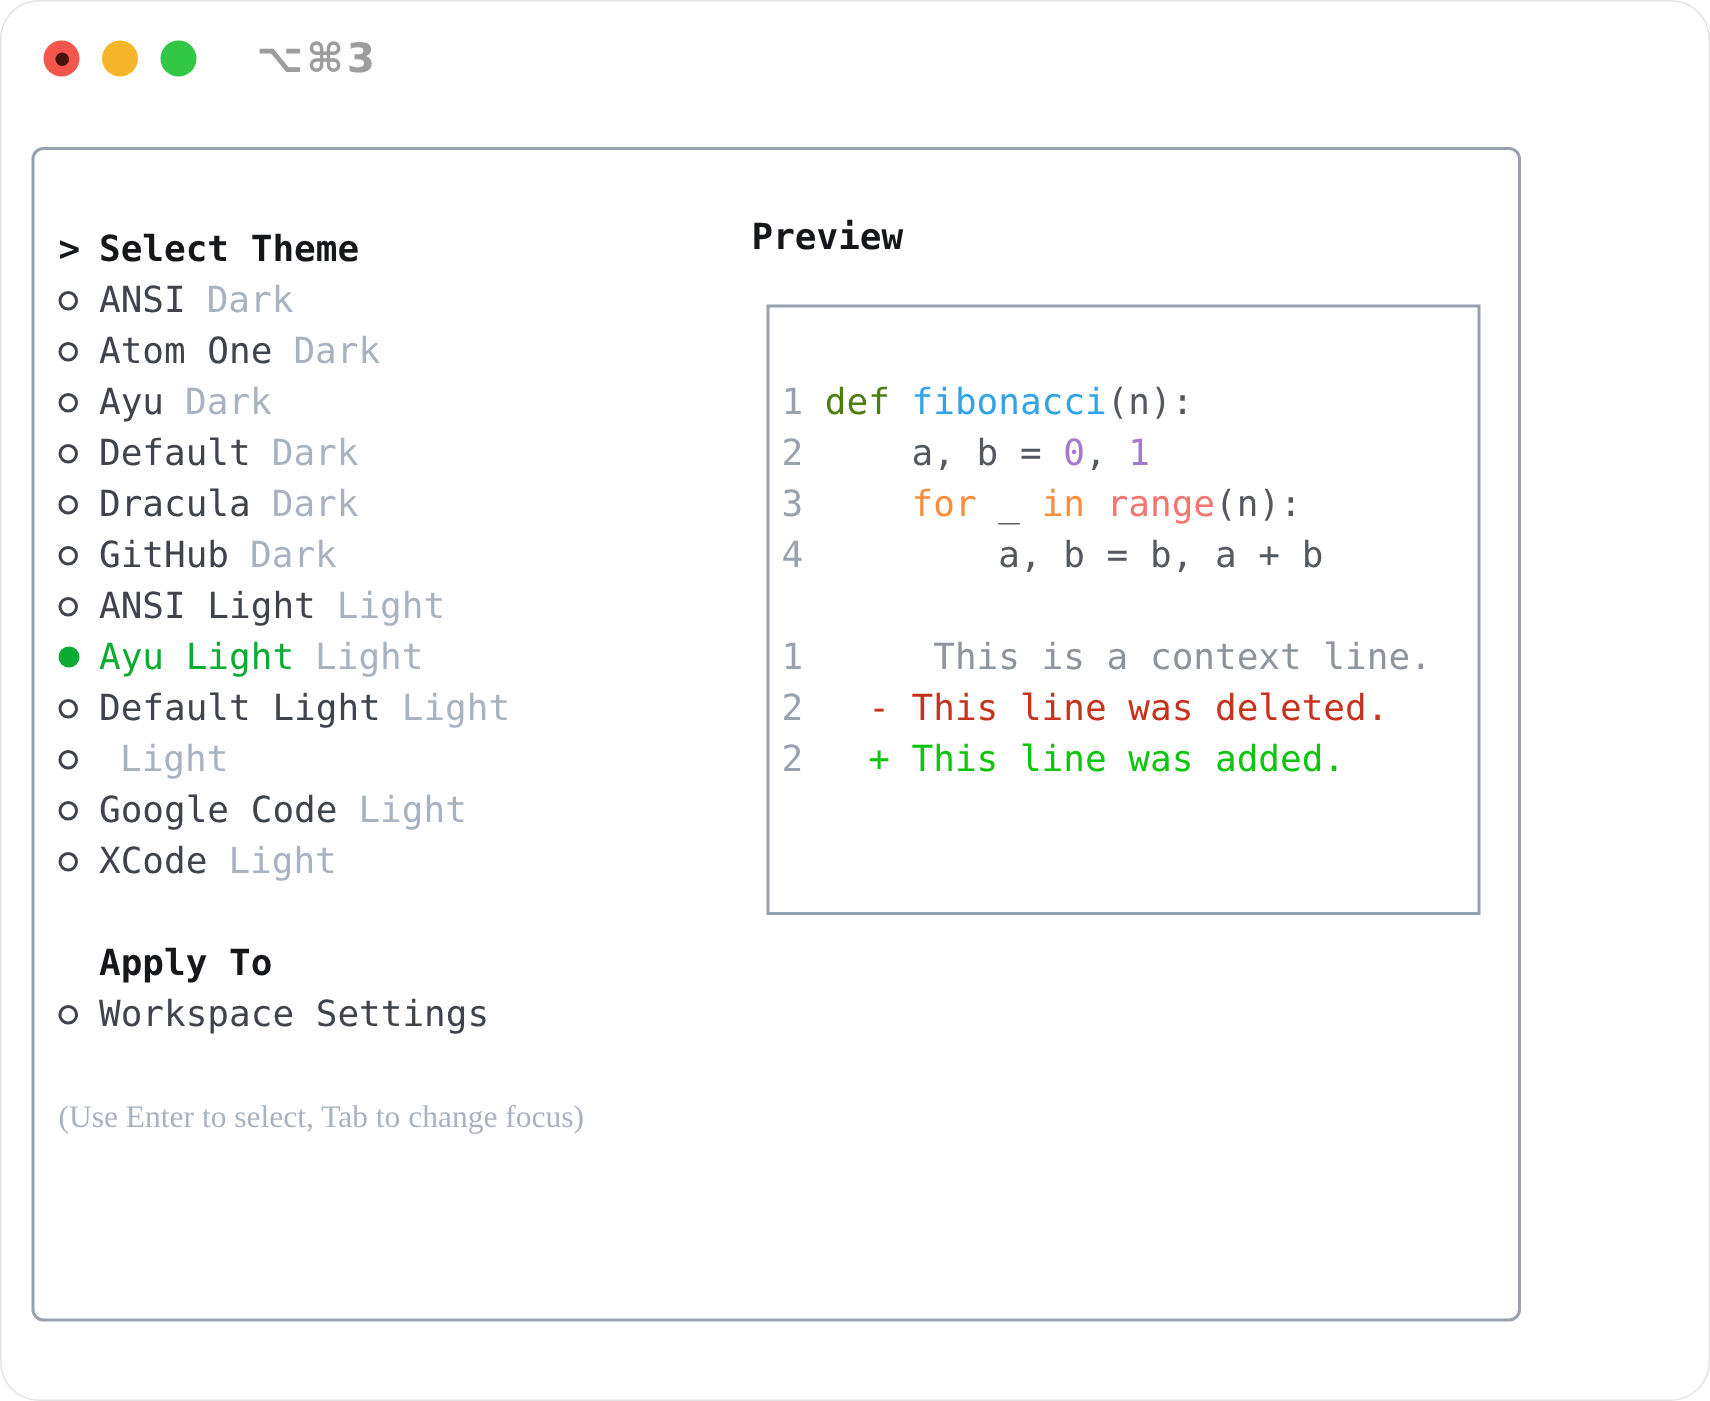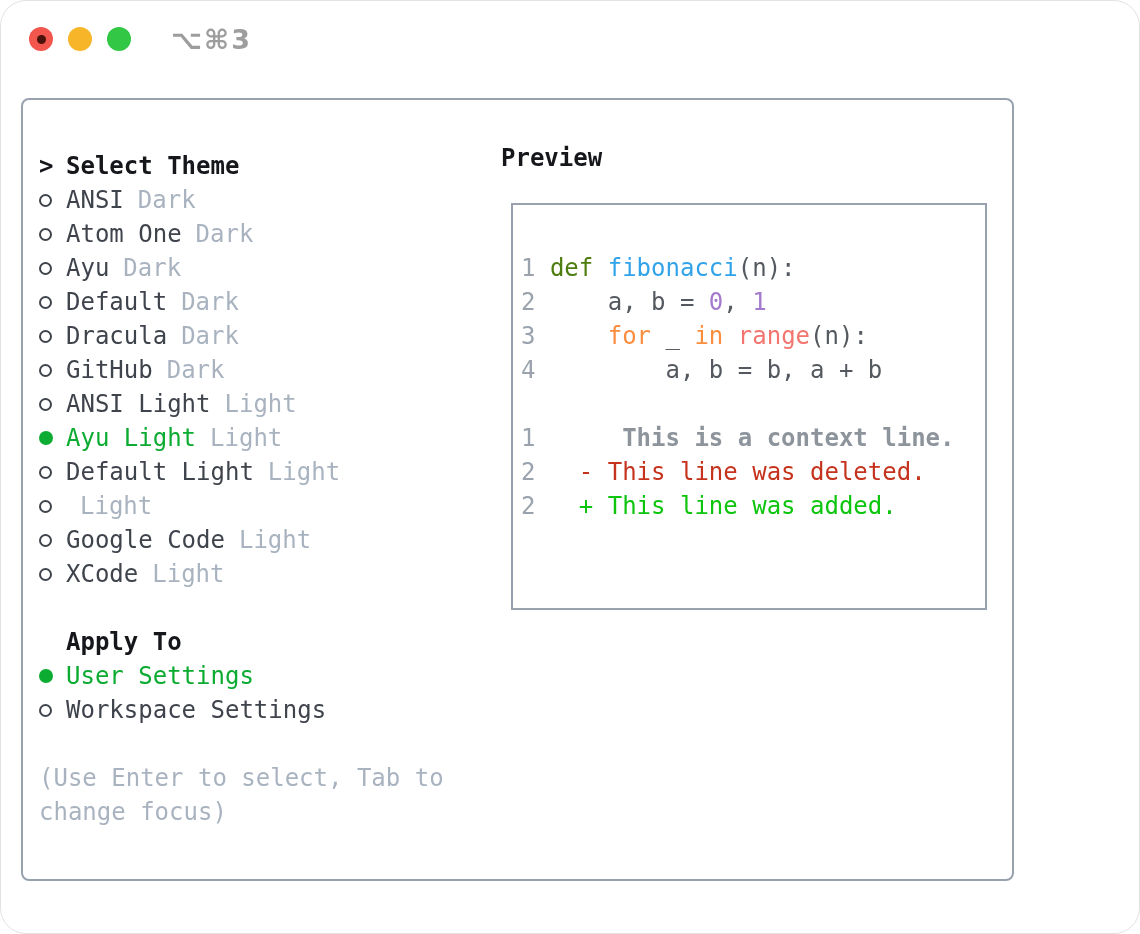--- a/index.html
+++ b/index.html
@@ -42,21 +42,21 @@
     display: inline-block;
   }
   .t-label { color: var(--item-color); }
   .t-variant { color: var(--muted-color); margin-left: 14px; text-align: center; }
   .theme-item { cursor: pointer; }
   .theme-item.selected .t-label { color: var(--selection-green); }
   .theme-item.selected .radio {
     width: 14px; height: 14px; border: none; background: var(--selection-green);
   }
   .blank { height: 34px; }
-  .hint { width: 470px; font-size: 24px; line-height: 34px; color: var(--muted-color); }
+  .hint { width: 470px; font-size: 21px; line-height: 34px; color: var(--muted-color); font-family: Liberation Serif, serif; }
 
   
   .right-col { position: absolute; left: 478px; top: 41px; }
   .preview-box {
     position: absolute; left: 488px; top: 103px; width: 476px; height: 407px;
     border: 2px solid var(--panel-border); background: #fff;
     padding: 46px 6px 0 8px; overflow: hidden;
   }
   .code-line { height: 34px; font-size: 24px; line-height: 34px; white-space: pre; color: var(--code-fg); }
 </style>
@@ -160,24 +160,20 @@
 
       <div class="blank"></div>
 
       <div class="row">
         <span class="marker"></span>
         <span class="sec-title">Apply To</span>
       </div>
 
       <div>
 
-          <div class="row theme-item selected">
-            <span class="marker"><span class="radio"></span></span>
-            <span class="t-label">User Settings</span>
-          </div>
 
           <div class="row theme-item">
             <span class="marker"><span class="radio"></span></span>
             <span class="t-label">Workspace Settings</span>
           </div>
         </div>
 
       <div class="blank"></div>
 
       <div class="hint">(Use Enter to select, Tab to change focus)</div>
@@ -196,21 +192,21 @@
 
           <div class="code-line"><span><span style="color: rgb(154, 163, 173);">2 </span><span style="color: rgb(84, 89, 95);">    a, b = </span><span style="color: rgb(163, 122, 204);">0</span><span style="color: rgb(84, 89, 95);">, </span><span style="color: rgb(163, 122, 204);">1</span></span></div>
 
           <div class="code-line"><span><span style="color: rgb(154, 163, 173);">3 </span><span style="color: rgb(84, 89, 95);">    </span><span style="color: rgb(250, 141, 62);">for</span><span style="color: rgb(84, 89, 95);"> _ </span><span style="color: rgb(250, 141, 62);">in</span><span style="color: rgb(84, 89, 95);"> </span><span style="color: rgb(242, 117, 111);">range</span><span style="color: rgb(84, 89, 95);">(n):</span></span></div>
 
           <div class="code-line"><span><span style="color: rgb(154, 163, 173);">4 </span><span style="color: rgb(84, 89, 95);">        a, b = b, a + b</span></span></div>
 
 
           <div class="code-line"><span></span></div>
 
-          <div class="code-line"><span><span style="color: rgb(154, 163, 173);">1 </span><span style="color: rgb(141, 148, 156); font-weight: bold;">     This is a context line.</span></span></div>
+          <div class="code-line"><span><span style="color: rgb(154, 163, 173);">1 </span><span style="color: rgb(141, 148, 156);">     This is a context line.</span></span></div>
 
           <div class="code-line"><span><span style="color: rgb(154, 163, 173);">2 </span><span style="color: rgb(197, 51, 29);">  - This line was deleted.</span></span></div>
 
           <div class="code-line"><span><span style="color: rgb(154, 163, 173);">2 </span><span style="color: rgb(12, 197, 12);">  + This line was added.</span></span></div>
         </div>
     </div>
 
   </div>
 </div>
 

